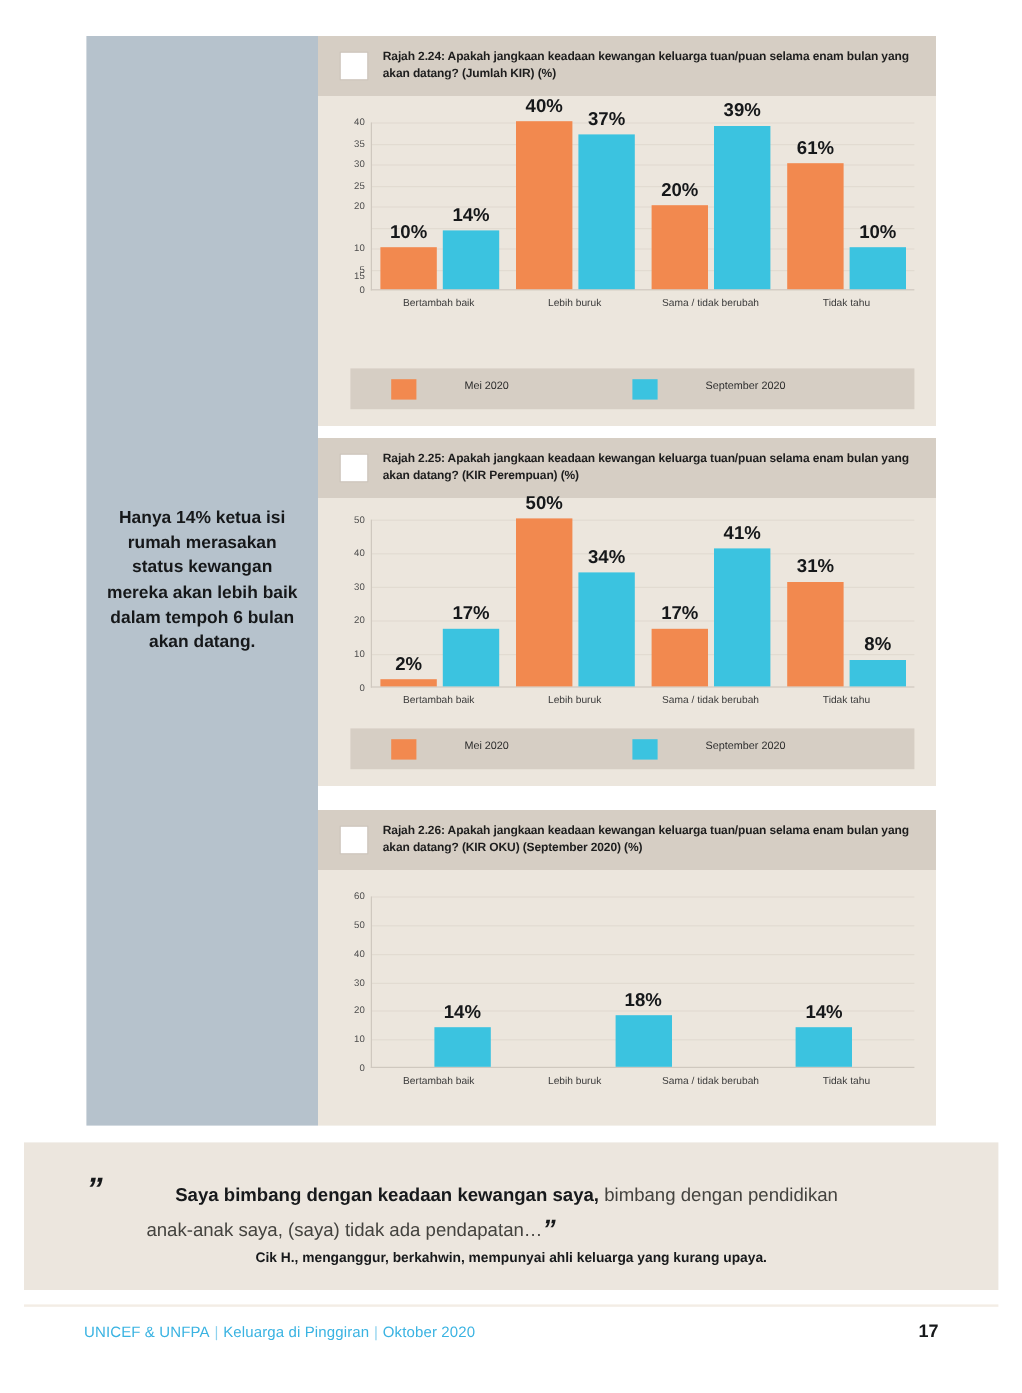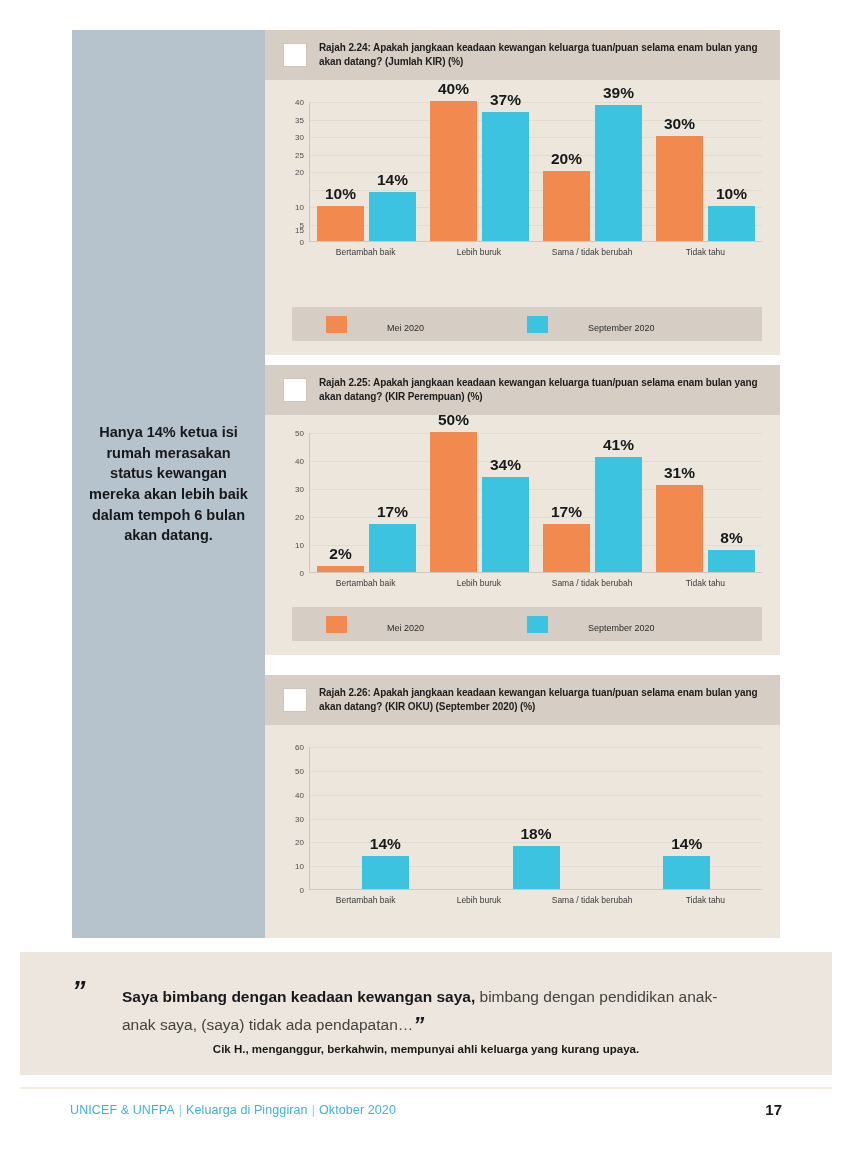--- a/index.html
+++ b/index.html
@@ -155,21 +155,21 @@
     bottom: 14px;
     height: 34px;
     background: #d6cec4;
     display: flex;
     align-items: center;
     justify-content: center;
     gap: 0;
   }
   .legend .entry {
     display: flex;
-    align-items: flex-end;
+    align-items: flex-start;
   }
   .legend .swatch {
     width: 21px; height: 17px;
     margin-right: 40px;
   }
   .legend .swatch.mei  { background: #f2894f; }
   .legend .swatch.sept { background: #3bc3e0; }
   .legend .lg-label {
     font-size: 9px;
     color: #2c2c2c;
@@ -197,20 +197,21 @@
     position: absolute;
     left: 122px; top: 986px;
     width: 610px;
     font-size: 15.5px;
     line-height: 1.48;
     color: #44433f;
   }
   #quote-body .strong {
     font-weight: bold;
     color: #17191b;
+    margin-left: 24px;
   }
   #quote-mark-close {
     font-size: 22px;
     font-weight: bold;
     font-style: italic;
     color: #17191b;
     vertical-align: -2px;
   }
   #quote-attrib {
     position: absolute;
@@ -308,21 +309,21 @@
               <div class="bar-label" style="bottom: 73px;">20%</div>
             </div>
             <div class="bar-holder">
               <div class="bar sept" style="height: 136.5px;"></div>
               <div class="bar-label" style="bottom: 139.5px;">39%</div>
             </div>
           </div>
           <div class="group">
             <div class="bar-holder">
               <div class="bar mei" style="height: 105px;"></div>
-              <div class="bar-label" style="bottom: 108px;">30%</div>
+              <div class="bar-label" style="bottom: 108px;">61%</div>
             </div>
             <div class="bar-holder">
               <div class="bar sept" style="height: 35px;"></div>
               <div class="bar-label" style="bottom: 38px;">10%</div>
             </div>
           </div>
         </div>
       </div>
       <div class="x-axis">
         <div class="cat">Bertambah baik</div>

